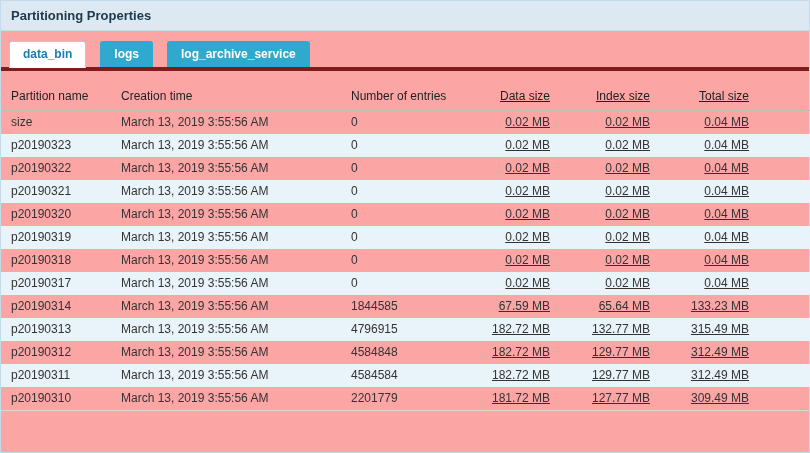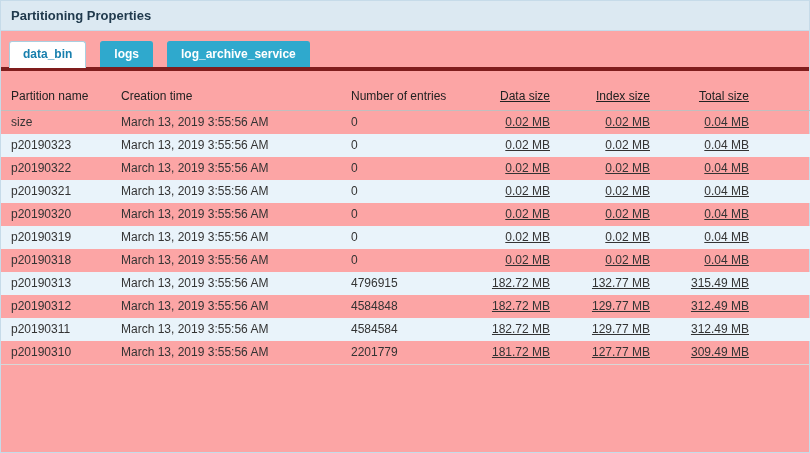--- a/index.html
+++ b/index.html
@@ -176,20 +176,36 @@
           </tr>
           <tr>
             <td>p20190318</td>
             <td>March 13, 2019 3:55:56 AM</td>
             <td>0</td>
             <td>0.02 MB</td>
             <td>0.02 MB</td>
             <td>0.04 MB</td>
           </tr>
           <tr>
+            <td>p20190317</td>
+            <td>March 13, 2019 3:55:56 AM</td>
+            <td>0</td>
+            <td>0.02 MB</td>
+            <td>0.02 MB</td>
+            <td>0.04 MB</td>
+          </tr>
+          <tr>
+            <td>p20190314</td>
+            <td>March 13, 2019 3:55:56 AM</td>
+            <td>1844585</td>
+            <td>67.59 MB</td>
+            <td>65.64 MB</td>
+            <td>133.23 MB</td>
+          </tr>
+          <tr>
             <td>p20190313</td>
             <td>March 13, 2019 3:55:56 AM</td>
             <td>4796915</td>
             <td>182.72 MB</td>
             <td>132.77 MB</td>
             <td>315.49 MB</td>
           </tr>
           <tr>
             <td>p20190312</td>
             <td>March 13, 2019 3:55:56 AM</td>

